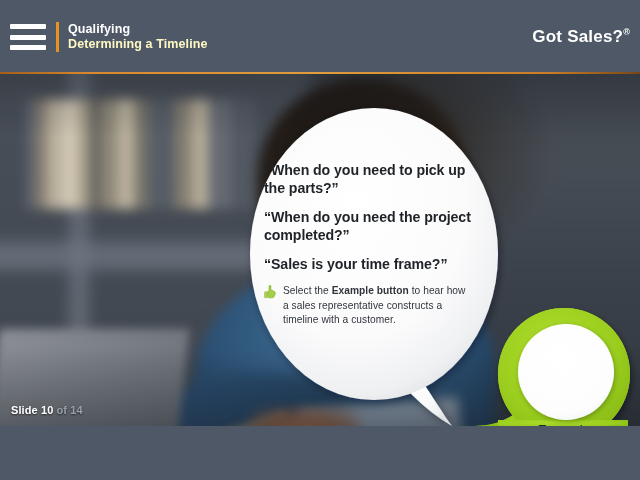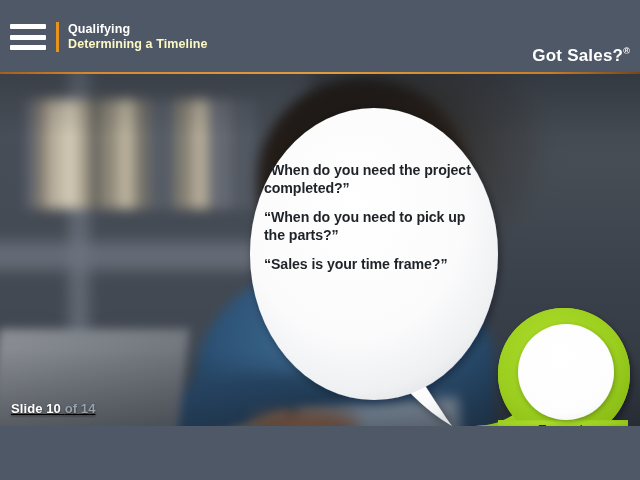--- a/index.html
+++ b/index.html
@@ -32,21 +32,20 @@
     width:3px; height:30px; background:#e8931f; margin-right:9px; flex:0 0 auto;
   }
   .titles{ display:flex; flex-direction:column; justify-content:center; line-height:1.18; }
   .title-main{ color:#ffffff; font-size:12.5px; font-weight:bold; letter-spacing:.1px; }
   .title-sub{ color:#fef9c3; font-size:12.5px; font-weight:bold; letter-spacing:.1px; }
 
   .brand{
     position:absolute; right:10px; top:50%; transform:translateY(-50%);
     color:#ffffff; font-size:17px; font-weight:bold; letter-spacing:.2px;
     white-space:nowrap;
-    margin-top:19px;
   }
   .brand sup{ font-size:9px; vertical-align:super; }
 
   
   .content{
     position:absolute; left:0; top:74px; width:640px; height:352px;
     overflow:hidden; background:#2b3038;
   }
   .photo{ position:absolute; inset:0; overflow:hidden; }
   
@@ -152,21 +151,21 @@
   .example-svg{ position:absolute; left:0; top:0; }
   .example-label{
     position:absolute; left:500px; top:348px; width:128px;
     text-align:center; color:#26292e; font-size:13.5px;
     cursor:pointer;
   }
 
   
   .slide-counter{
     position:absolute; left:11px; bottom:10px;
-    font-size:13px; letter-spacing:.1px; text-shadow:0 1px 2px rgba(0,0,0,.6);text-decoration:underline;
+    font-size:11px; letter-spacing:.1px; text-shadow:0 1px 2px rgba(0,0,0,.6);
   }
   .slide-counter .cur{ color:#ffffff; font-weight:bold; }
   .slide-counter .tot{ color:#98a0ab; font-weight:bold; }
 
   
   .footer{
     position:absolute; left:0; top:426px; width:640px; height:54px;
     background:#4e5867;
   }
 </style>
@@ -258,24 +257,38 @@
           </filter>
         </defs>
         <g filter="url(#bubShadow)">
 
           <path d="M392,268 C420,300 436,330 452,352 C424,336 400,310 378,282 Z" fill="url(#bubbleGrad)"></path>
           <ellipse cx="374" cy="180" rx="124" ry="146" fill="url(#bubbleGrad)"></ellipse>
         </g>
       </svg>
 
       <div class="bubble-text">
+        <div class="q">“When do you need to pick up the parts?”</div>
         <div class="q">“When do you need the project completed?”</div>
-        <div class="q">“When do you need to pick up the parts?”</div>
         <div class="q">“Sales is your time frame?”</div>
 
+        <div class="instr">
+          <svg class="hand-icon" width="13" height="14" viewBox="0 0 24 26">
+            <path d="M9.2,2.2 C9.2,1.2 10.1,0.5 11,0.5 C12,0.5 12.8,1.3 12.8,2.3
+                     L12.8,9.6 L14.4,9.6 C15.3,9.6 16.1,9.9 16.7,10.4
+                     L20.2,13.2 C21.2,14 21.5,15.3 21,16.4 L18.6,21.8
+                     C18.1,23 16.9,23.8 15.6,23.8 L9.2,23.8
+                     C7.4,23.8 5.9,22.3 5.9,20.5 L5.9,14.6
+                     C5.9,13.3 6.5,12.2 7.5,11.5 L9.2,10.3 Z" fill="#a4cf4a" stroke="#7fae26" stroke-width="1.1"></path>
+            <rect x="1.1" y="12.4" width="4.3" height="11.4" rx="1.4" fill="#b6db6a" stroke="#7fae26" stroke-width="1.1"></rect>
+          </svg>
+          <div>
+            <span>Select the </span><b>Example button</b><span> to hear how a sales representative constructs a timeline with a customer.</span>
+          </div>
+        </div>
       </div>
     </div>
 
     <div class="slide-counter">
       <span class="cur">Slide 10</span>
       <span class="tot">of 14</span>
     </div>
   </div>
 
   <div class="footer"></div>

